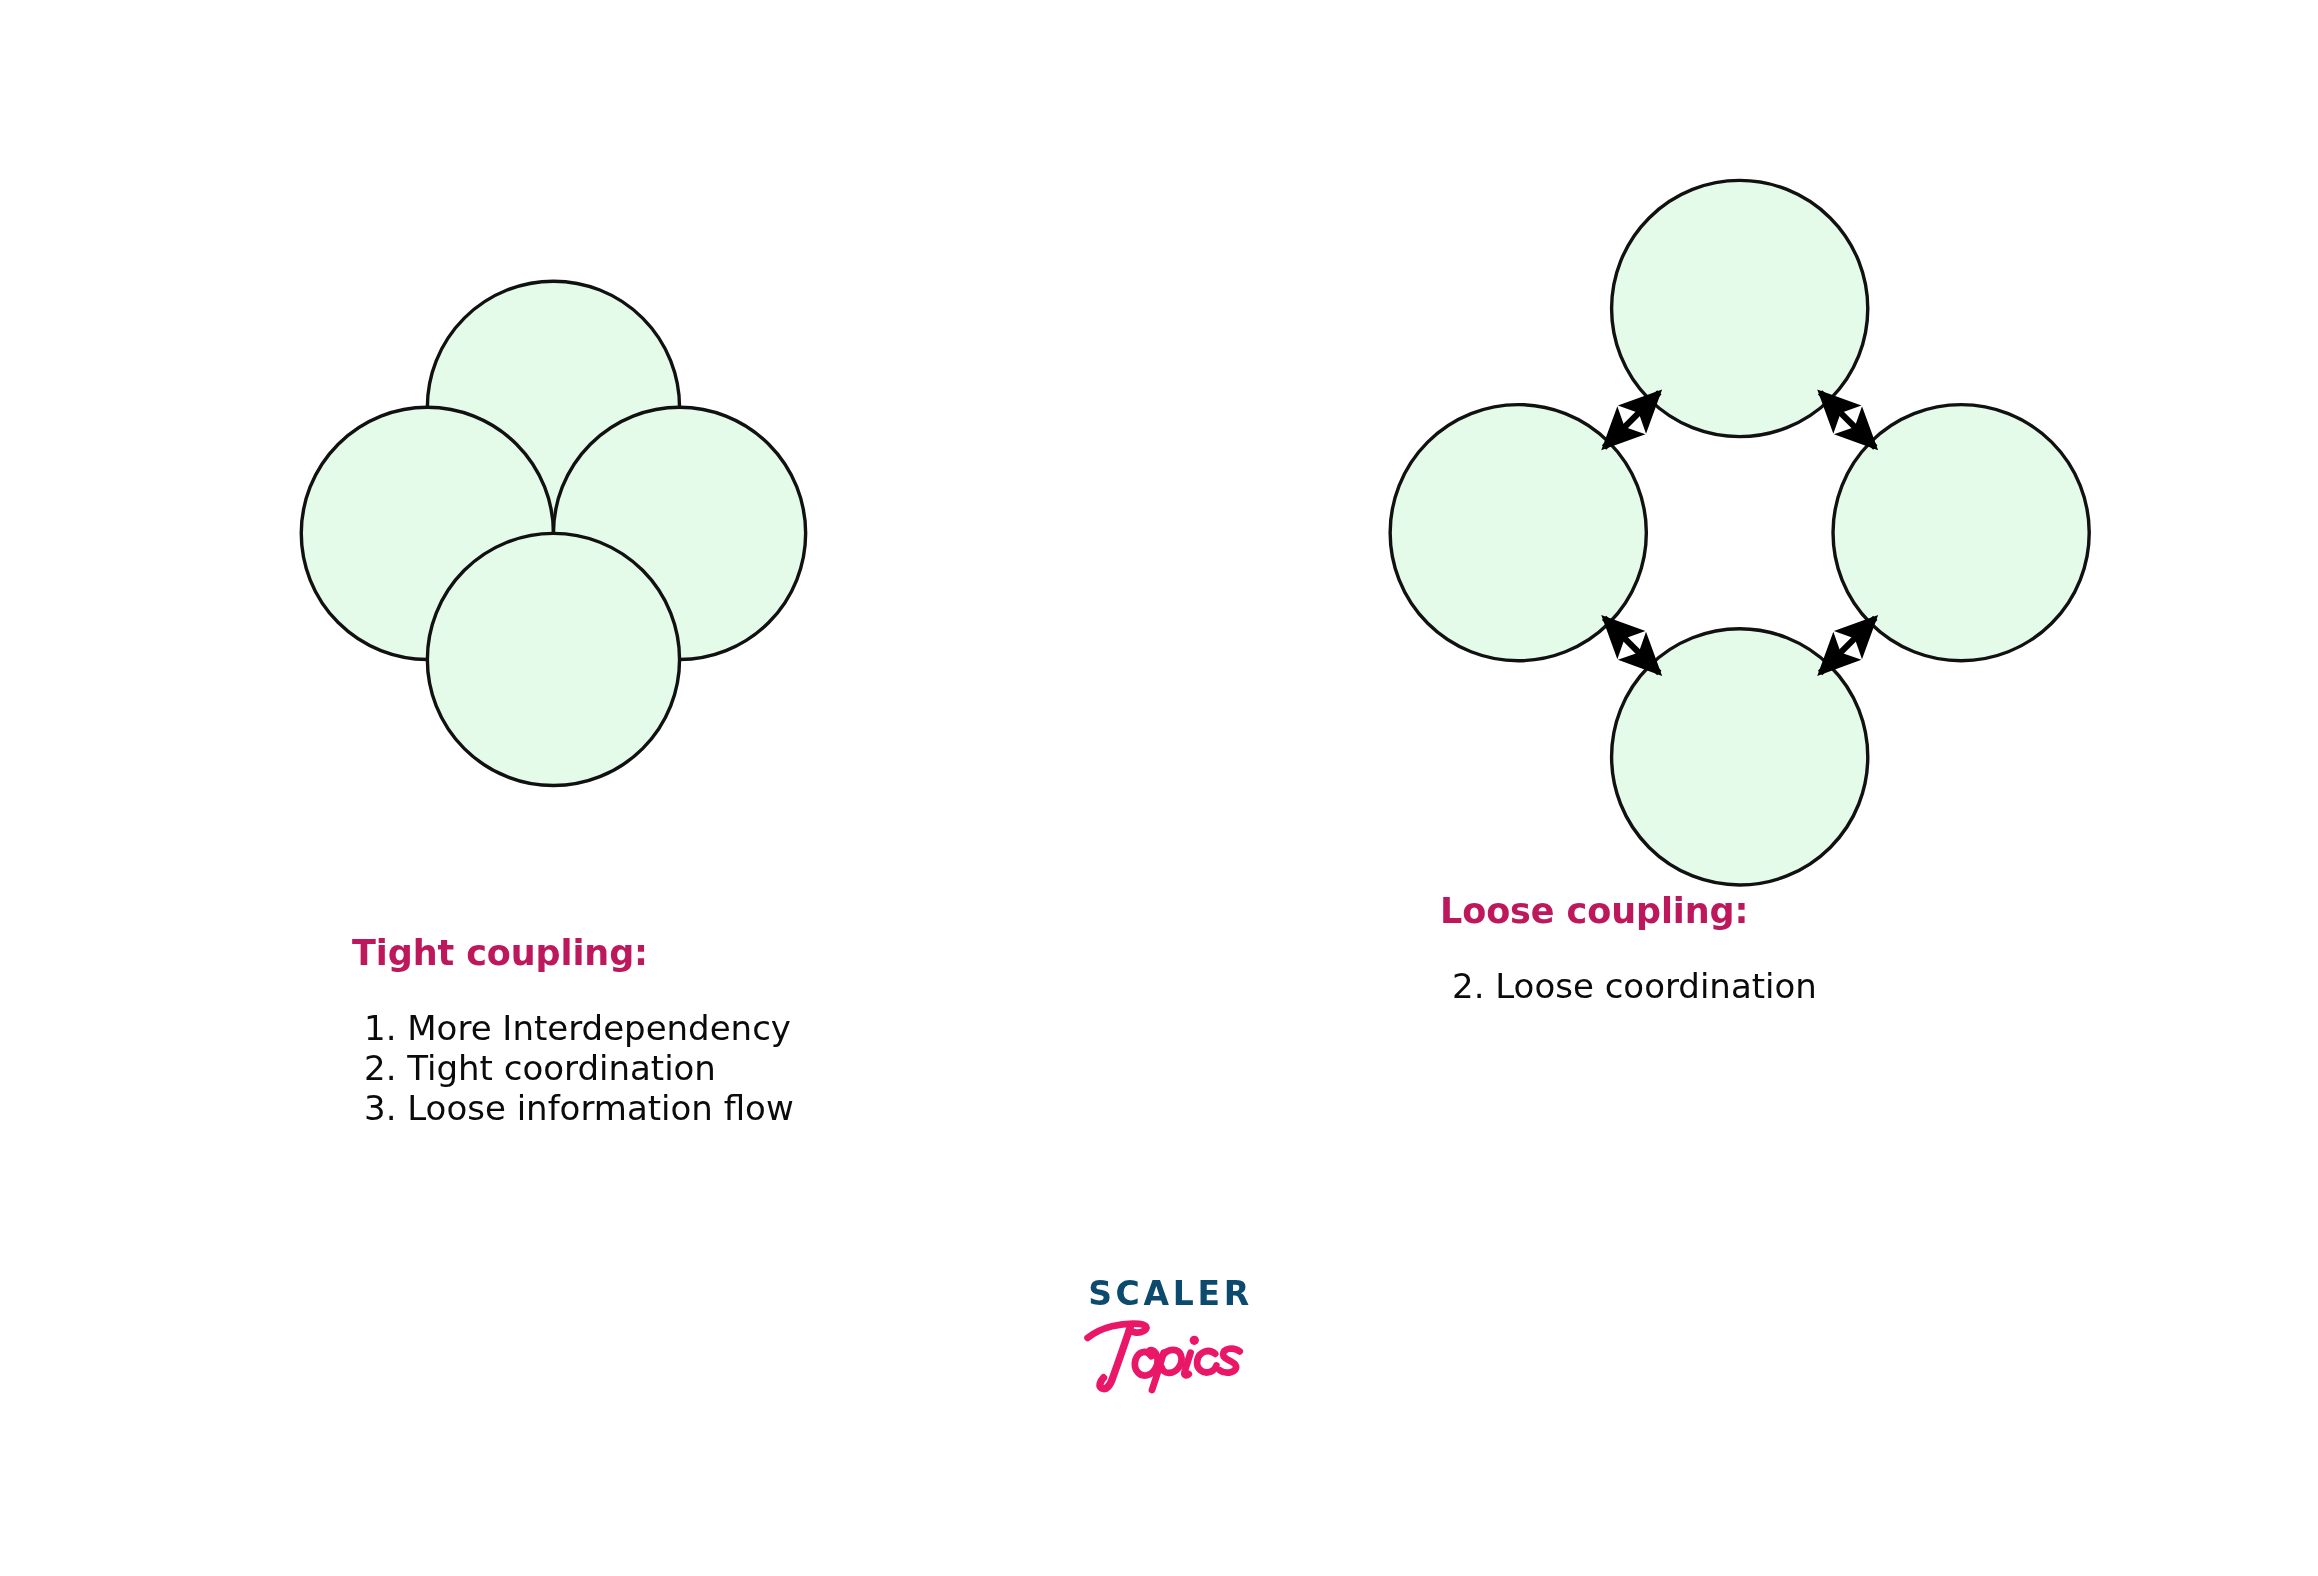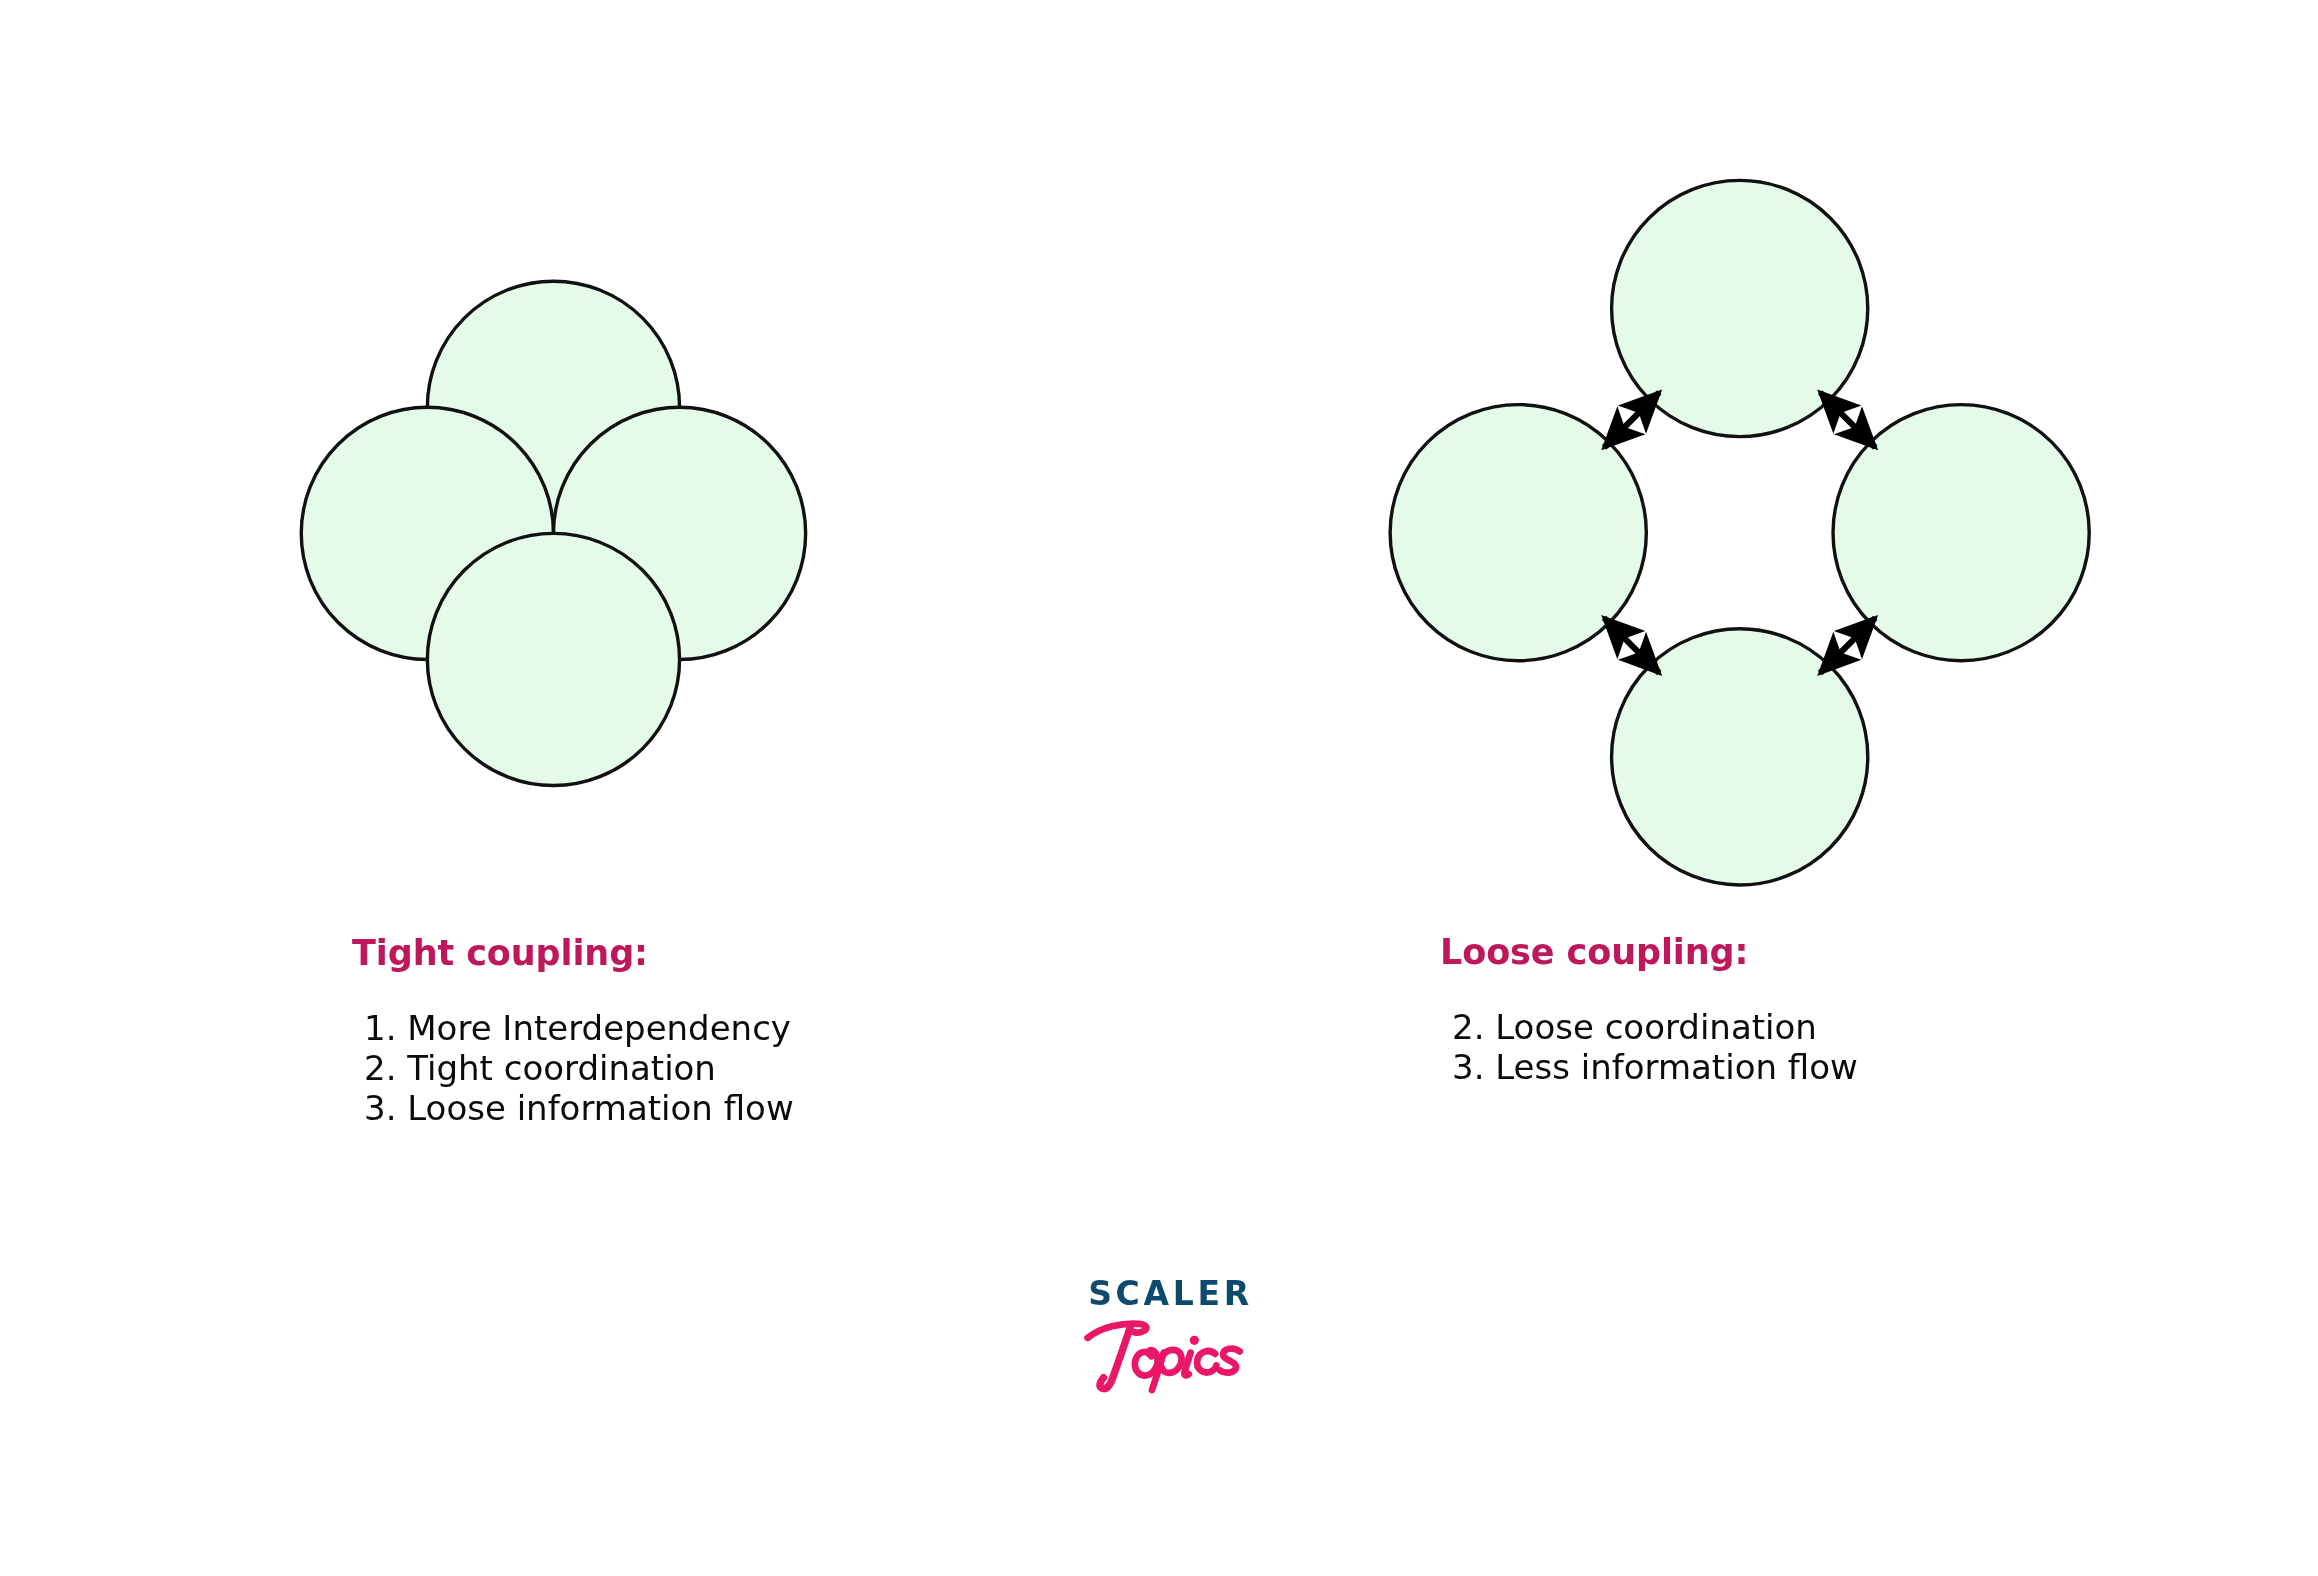--- a/index.html
+++ b/index.html
@@ -51,21 +51,21 @@
   .text-column {
     position: absolute;
   }
   #tight-coupling-text {
     left: 352px;
     top: 934px;
     width: 750px;
   }
   #loose-coupling-text {
     left: 1440px;
-    top: 933px;
+    top: 892px;
     width: 750px;
   }
 
   .column-heading {
     font-size: 35px;
     font-weight: 700;
     color: #be185d;
     letter-spacing: -0.1px;
     line-height: 1.1;
     margin: 0 0 35px 0;
@@ -186,24 +186,20 @@
     </ul>
   </div>
 
   <div class="text-column" id="loose-coupling-text">
     <h2 class="column-heading">Loose coupling:</h2>
     <ul class="bullet-list">
       <li>
         <span class="bullet-num">2.</span>
         <span class="bullet-text">Loose coordination</span>
       </li>
-      <li>
-        <span class="bullet-num">3.</span>
-        <span class="bullet-text">Less information flow</span>
-      </li>
     </ul>
   </div>
 
   <div id="brand-logo">
     <span class="logo-wordmark">SCALER</span>
     <span class="logo-script-wrap">
       <svg viewBox="0 0 300 130" xmlns="http://www.w3.org/2000/svg">
 
         <g fill="none" stroke="#ea1667" stroke-linecap="round" stroke-linejoin="round">
 

